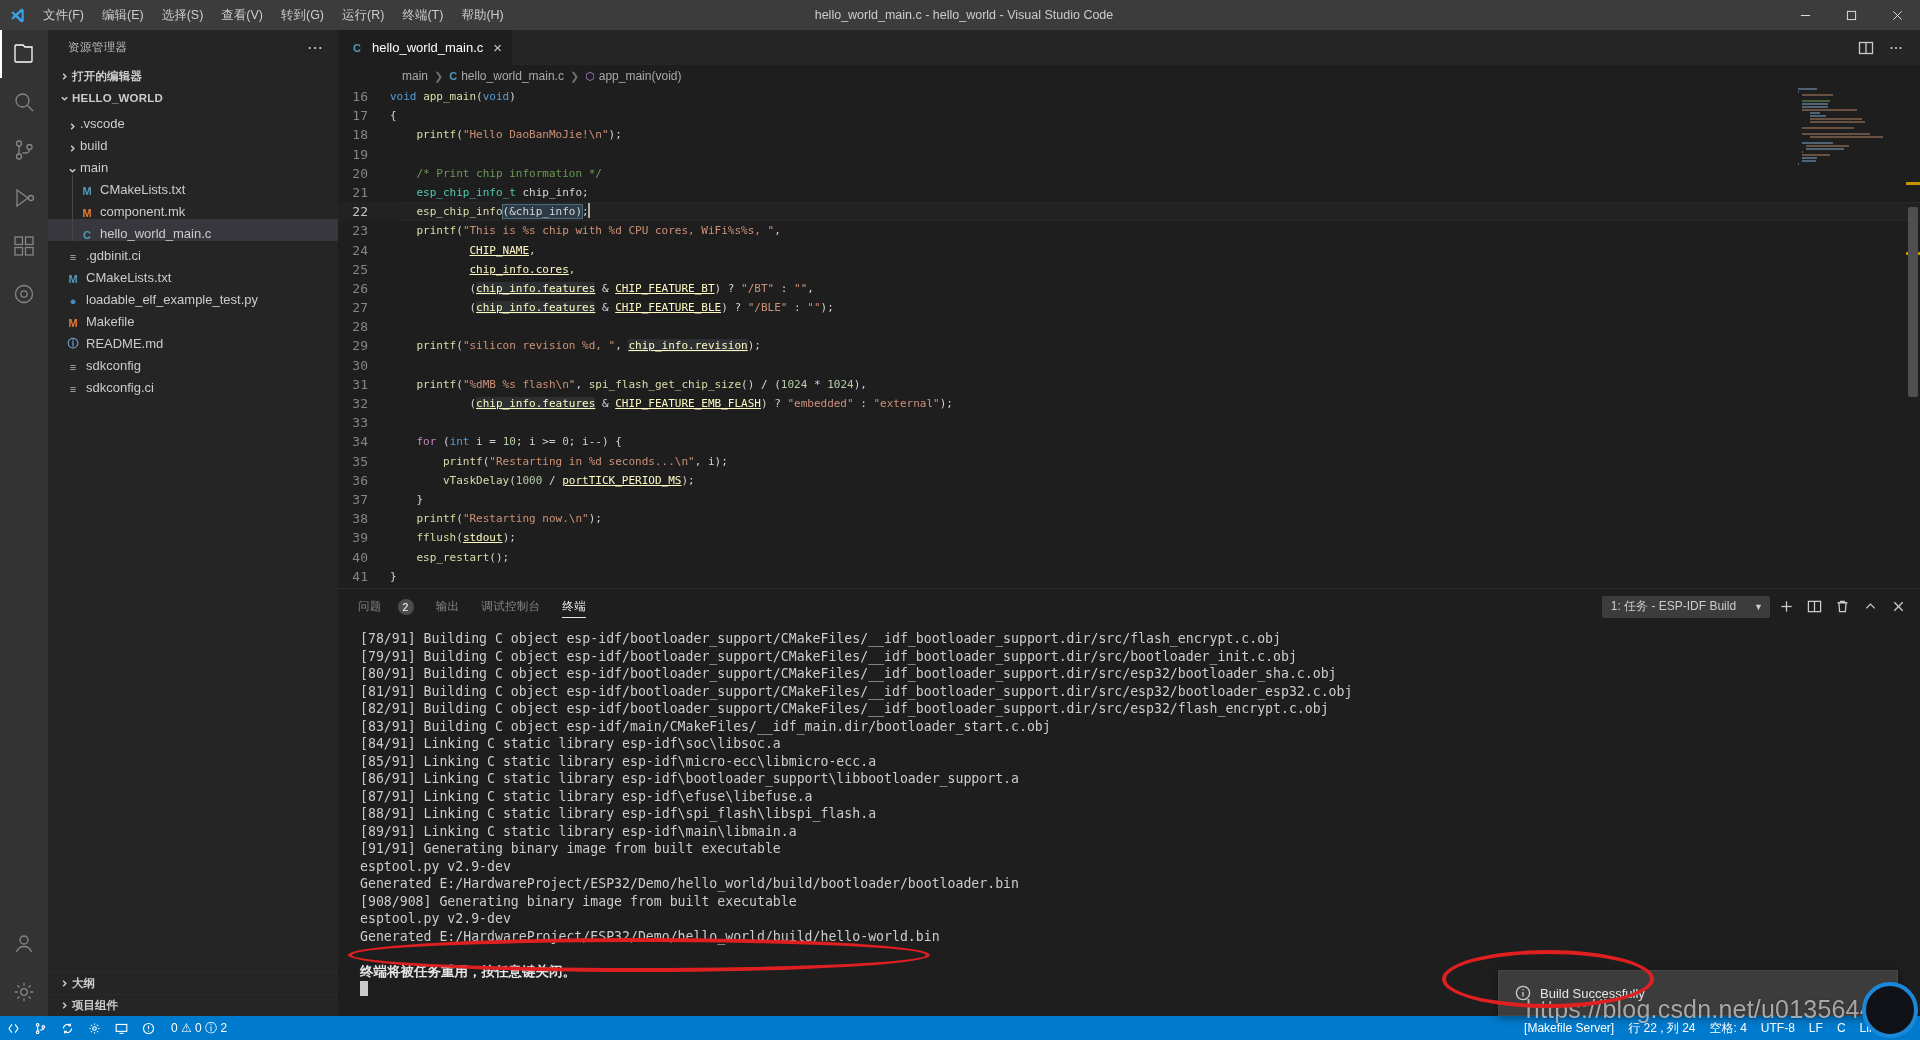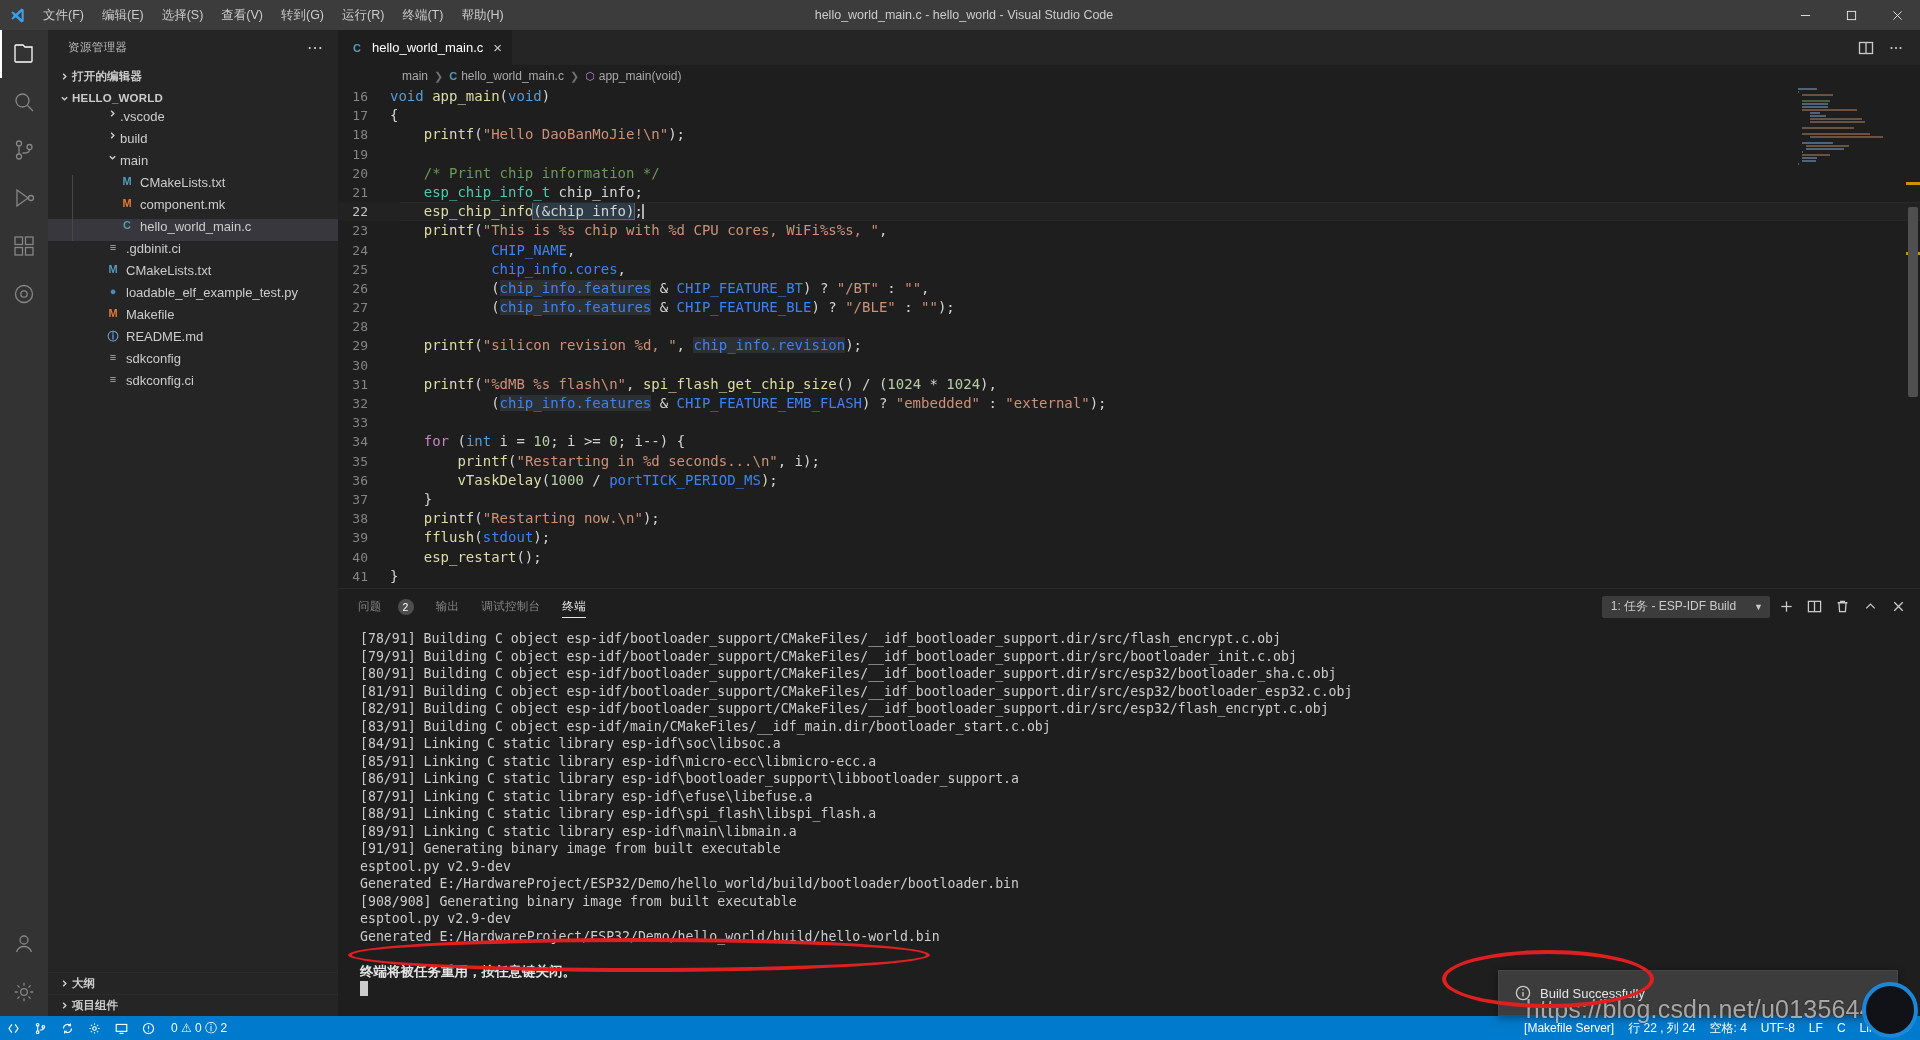--- a/index.html
+++ b/index.html
@@ -63,22 +63,22 @@
   .sb-dots { color: #cccccc; font-size: 16px; letter-spacing: 1px; padding: 0 6px; }
   .section-row {
     height: 22px; display: flex; align-items: center; font-size: 11.5px;
     font-weight: bold; color: #cccccc; padding-left: 8px; letter-spacing: .2px;
   }
   .chev { width: 16px; display: inline-flex; align-items: center; justify-content: center; color: #cccccc; }
   .chev svg { width: 9px; height: 9px; fill: none; stroke: currentColor; stroke-width: 1.6; }
   .chev.closed svg { transform: rotate(-90deg); }
   .tree { padding-bottom: 4px; }
   .tree-row {
-    height: 22px; display: flex; align-items: flex-start; font-size: 13px;
-    color: #cccccc; white-space: nowrap; position: relative; padding-left: 40px;
+    height: 22px; display: flex; align-items: flex-end; font-size: 13px;
+    color: #cccccc; white-space: nowrap; position: relative;
   }
   .tree-row.selected { background: #37373d; }
   .tree-row .ind { display: inline-block; }
   .ficon {
     width: 18px; display: inline-flex; align-items: center; justify-content: center;
     font-size: 11px; font-weight: bold; margin-right: 4px; flex: 0 0 18px;
   }
   .guide {
     position: absolute; top: 0; bottom: 0; width: 1px; background: #474747;
   }
@@ -122,29 +122,29 @@
   .ln-row.current { background: #222222; }
   .ln-row.current::after {
     content: ""; position: absolute; left: 62px; right: 0; top: 0; bottom: 0;
     border-top: 1px solid #282828; border-bottom: 1px solid #282828; pointer-events: none;
   }
   .ln-num {
     width: 52px; text-align: right; padding-right: 22px; color: #858585;
     font-family: "DejaVu Sans Mono", "Liberation Mono", monospace; font-size: 13px;
     flex: 0 0 52px; user-select: none;
   }
-  .ln-text { white-space: pre; font-family: "DejaVu Sans Mono", "Liberation Mono", monospace; font-size: 14px; }
+  .ln-text { white-space: pre; font-family: "DejaVu Sans Mono", "Liberation Mono", monospace; font-size: 11px; }
   .kw  { color: #569cd6; }
   .kw2 { color: #c586c0; }
   .typ { color: #4ec9b0; }
   .fn  { color: #dcdcaa; }
   .str { color: #ce9178; }
   .cmt { color: #6a9955; }
   .num { color: #b5cea8; }
-  .var { color: #3b82f6; }
+  .var { color: #fef9c3; text-decoration: underline; }
   .pun { color: #d4d4d4; }
   .hl  { background: #2d3033; }
   .selbox { background: #2c3b45; outline: 1px solid #4a6d80; }
   .caret { display: inline-block; width: 2px; height: 15px; background: #aeafad; vertical-align: -3px; margin: 0 -1px; }
 
   .minimap {
     position: absolute; right: 14px; top: 0; width: 108px; height: 100%;
     pointer-events: none;
   }
   .mm-line { height: 2px; margin: 1px 0; opacity: .55; }

